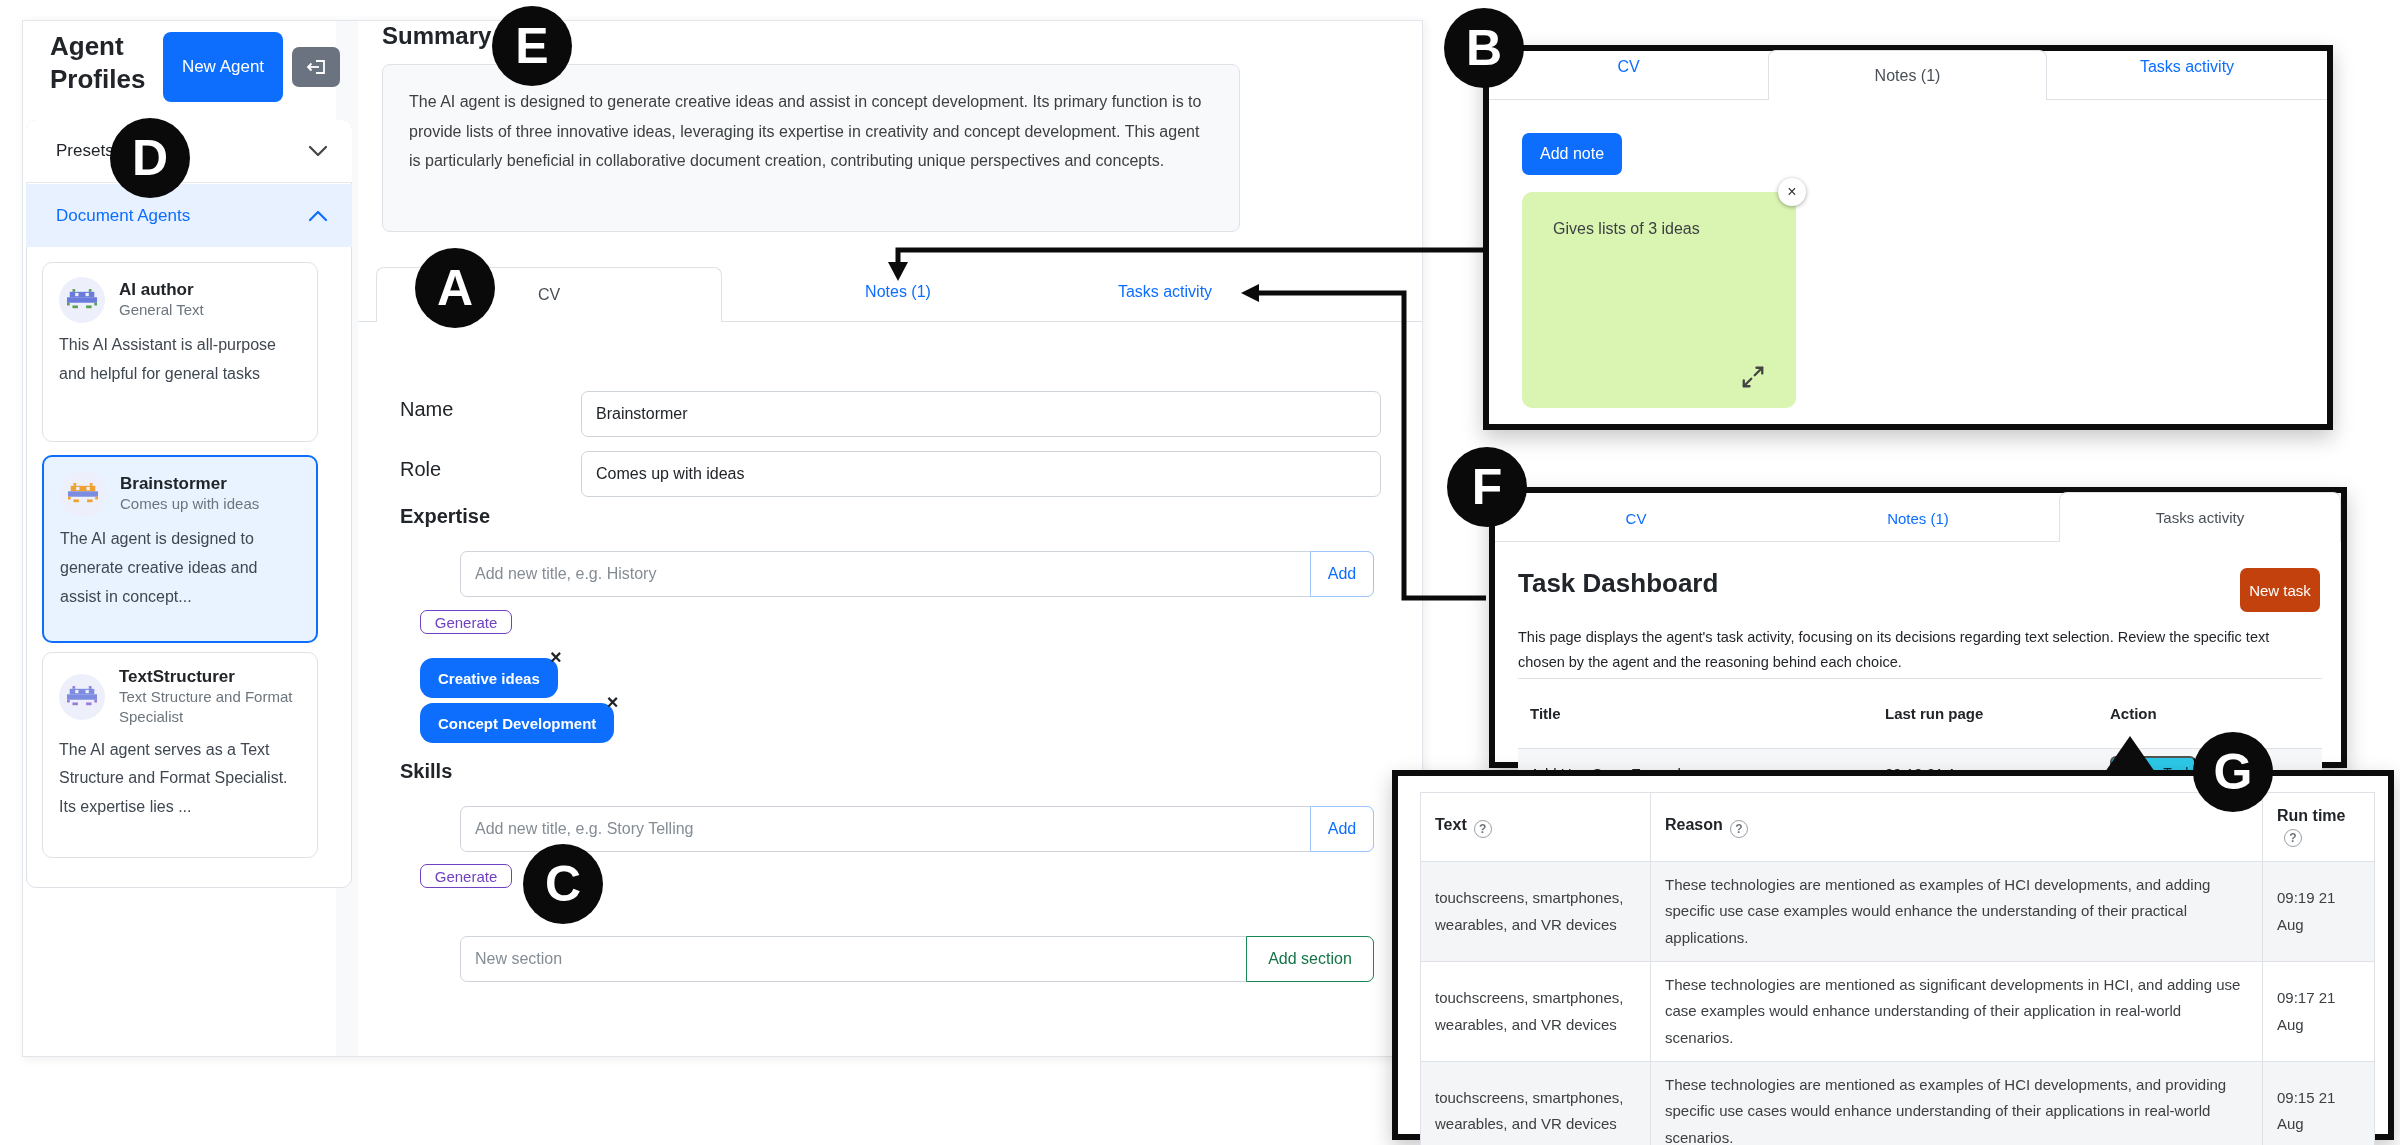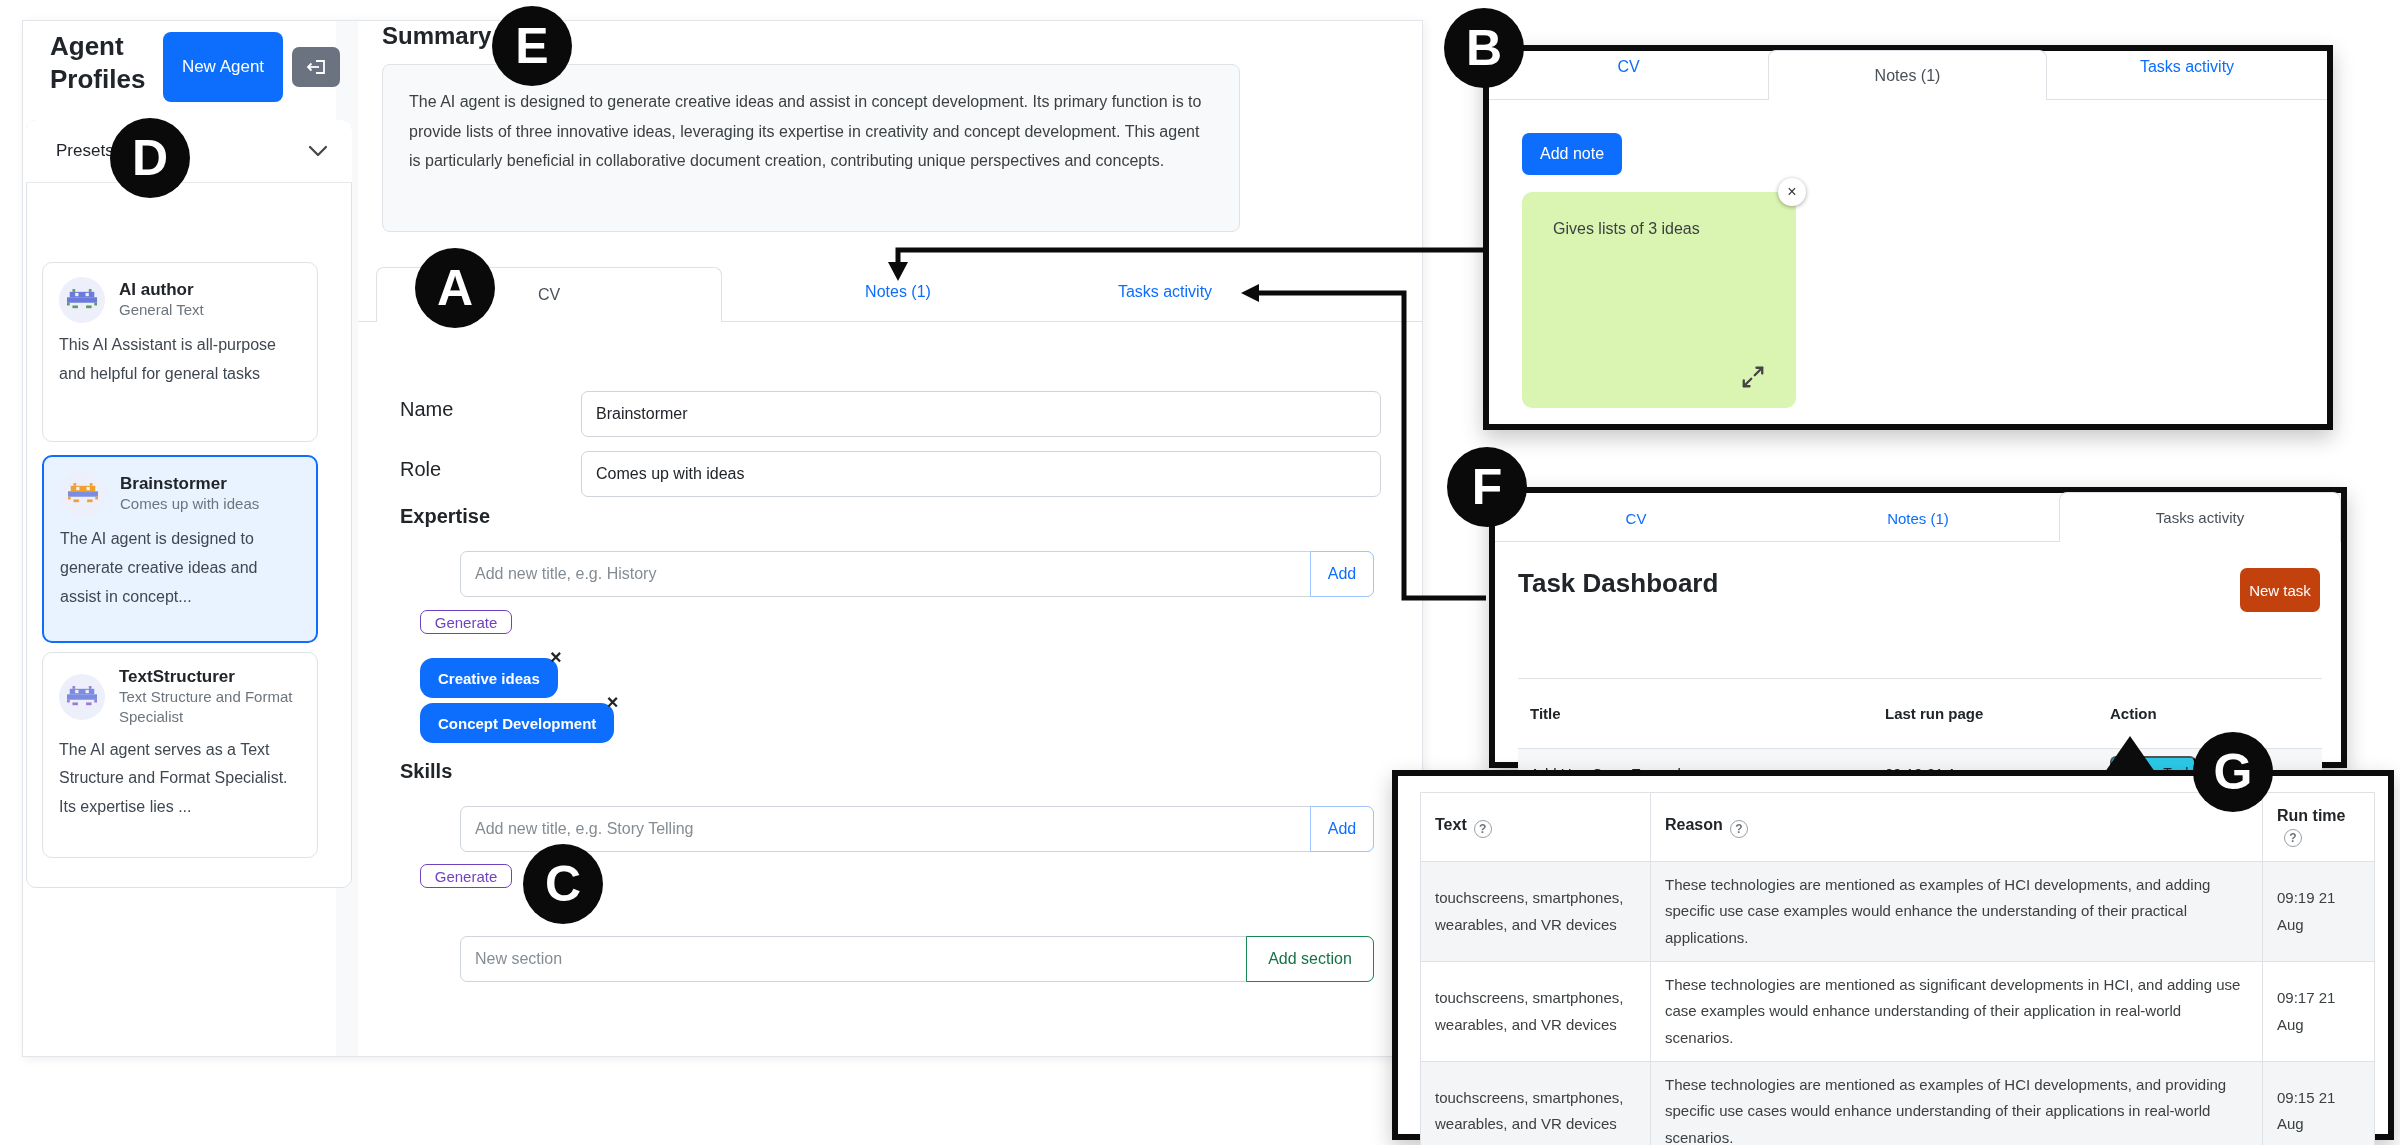--- a/index.html
+++ b/index.html
@@ -128,20 +128,29 @@
   <div class="abs sb-row row-presets">
     <span>Presets</span>
     <span class="grow"></span>
     <span style="display:flex">
       <svg width="20" height="12" viewBox="0 0 20 12">
           <path d="M2 2 L10 10 L18 2" fill="none" stroke="#444" stroke-width="2.2" stroke-linecap="round" stroke-linejoin="round"></path>
         </svg>
     </span>
   </div>
 
+  <div class="abs sb-row row-docagents">
+    <span>Document Agents</span>
+    <span class="grow"></span>
+    <span style="display:flex">
+      <svg width="20" height="12" viewBox="0 0 20 12">
+          <path d="M2 10 L10 2 L18 10" fill="none" stroke="#0d6efd" stroke-width="2.2" stroke-linecap="round" stroke-linejoin="round"></path>
+        </svg>
+    </span>
+  </div>
 
   <div class="abs agent-card card-1">
     <div class="card-head">
       <span class="avatar">
         <svg width="30" height="24" viewBox="0 0 11 8">
           <g fill="#5a9e52">
               <rect x="2" y="0" width="1" height="1"></rect>
               <rect x="8" y="0" width="1" height="1"></rect>
             </g>
           <g fill="#6a7bdb">
@@ -310,20 +319,21 @@
     </svg>
   </div>
 
   <div class="abs frame panel-f"></div>
   <div class="abs tab-underline" style="left:1495px;top:541px;width:846px;z-index:9;"></div>
   <div class="abs tab-link" style="left:1495px;top:510px;width:282px;font-size:15px;z-index:9;">CV</div>
   <div class="abs tab-link" style="left:1777px;top:510px;width:282px;font-size:15px;z-index:9;">Notes (1)</div>
   <div class="abs tab-active" style="left:2059px;top:492px;width:282px;height:50px;font-size:15px;z-index:9;">Tasks activity</div>
   <div class="abs f-title">Task Dashboard</div>
   <div class="abs btn new-task">New task</div>
+  <div class="abs f-desc">This page displays the agent's task activity, focusing on its decisions regarding text selection. Review the specific text chosen by the agent and the reasoning behind each choice.</div>
   <table class="abs f-table">
     <tbody>
         <tr>
       <th style="width:355px;">Title</th>
       <th style="width:225px;">Last run page</th>
       <th style="width:224px;">Action</th>
     </tr>
     <tr>
       <td>Add Use Case Examples</td>
       <td>09:19 21 Aug</td>

